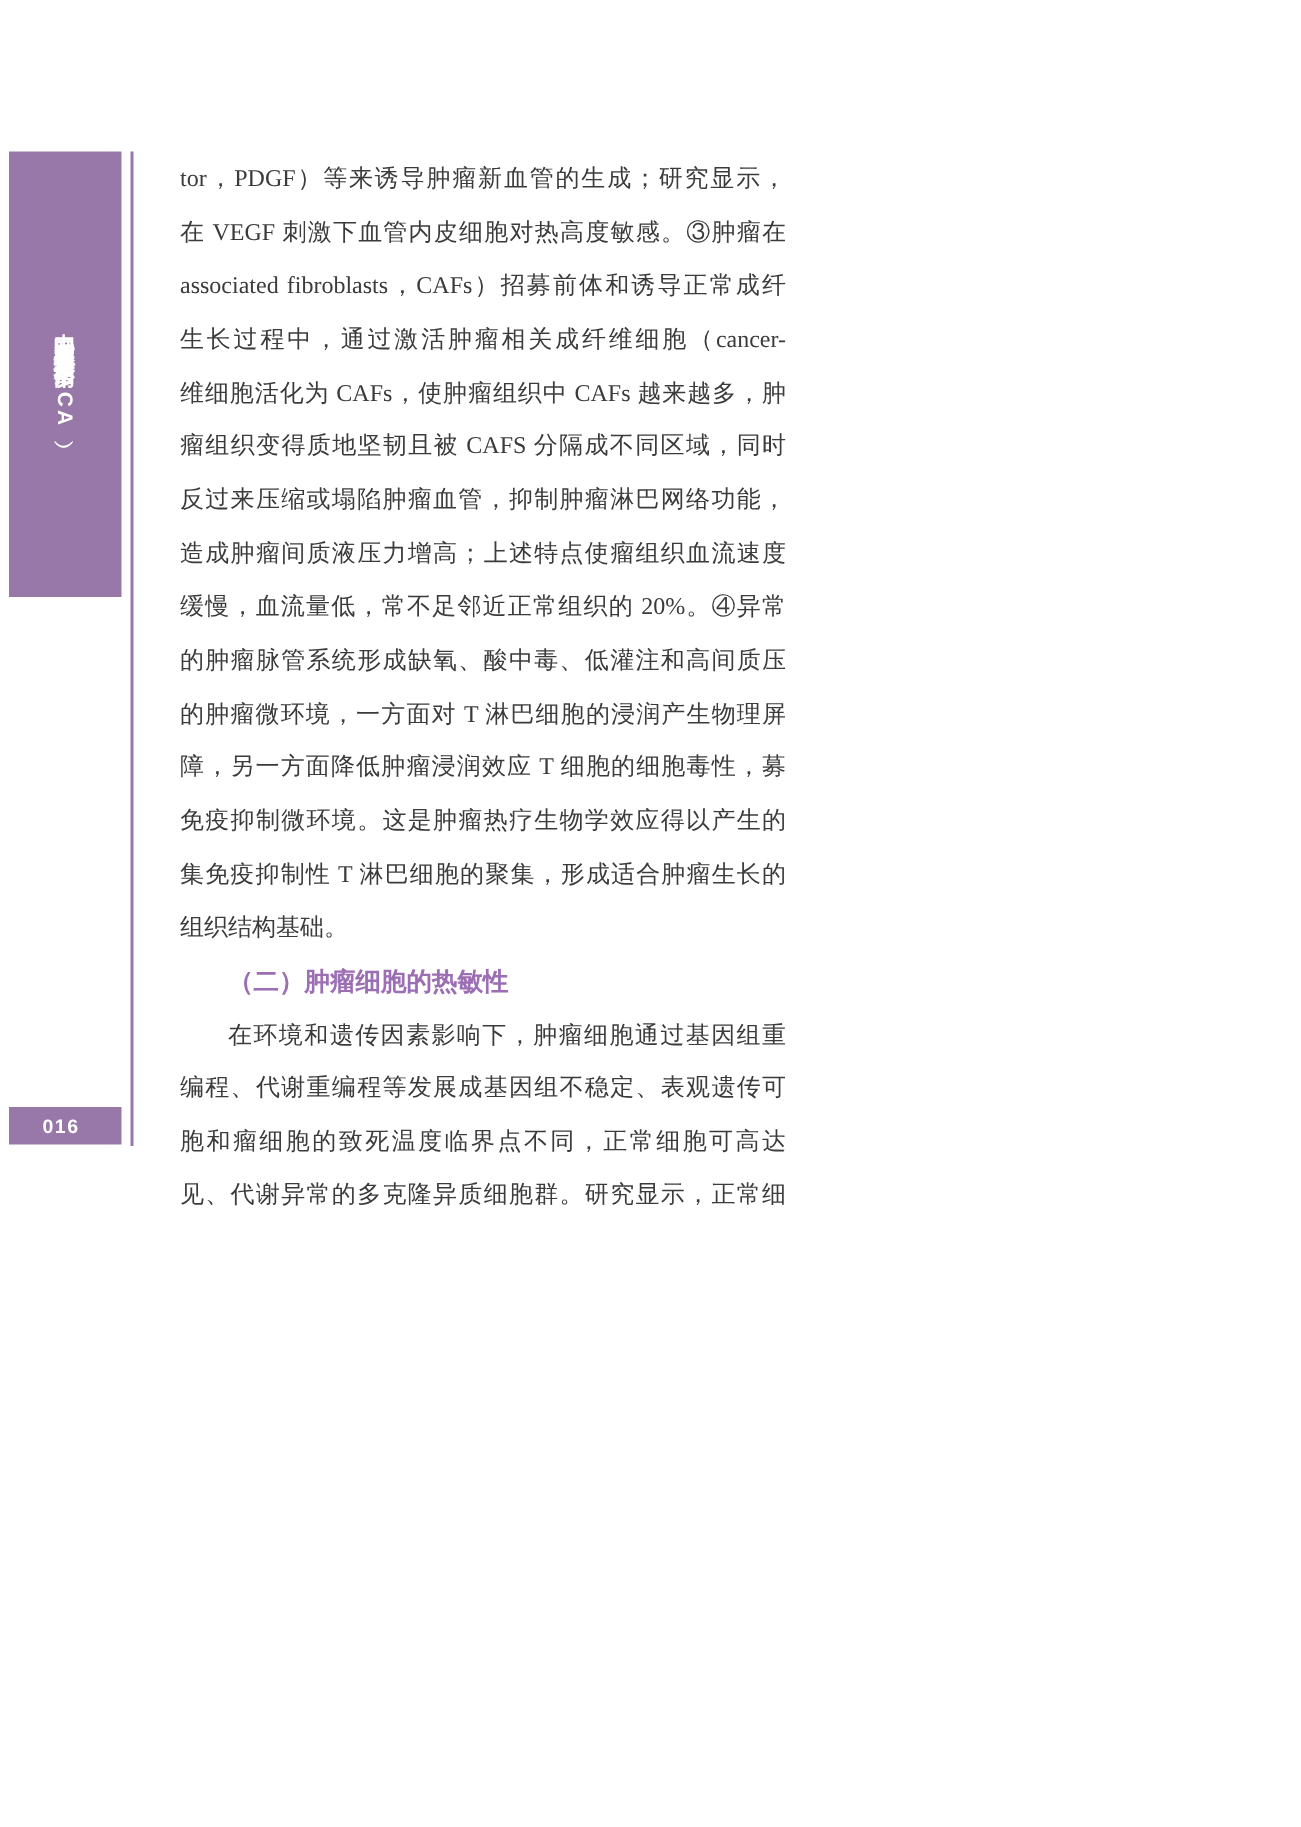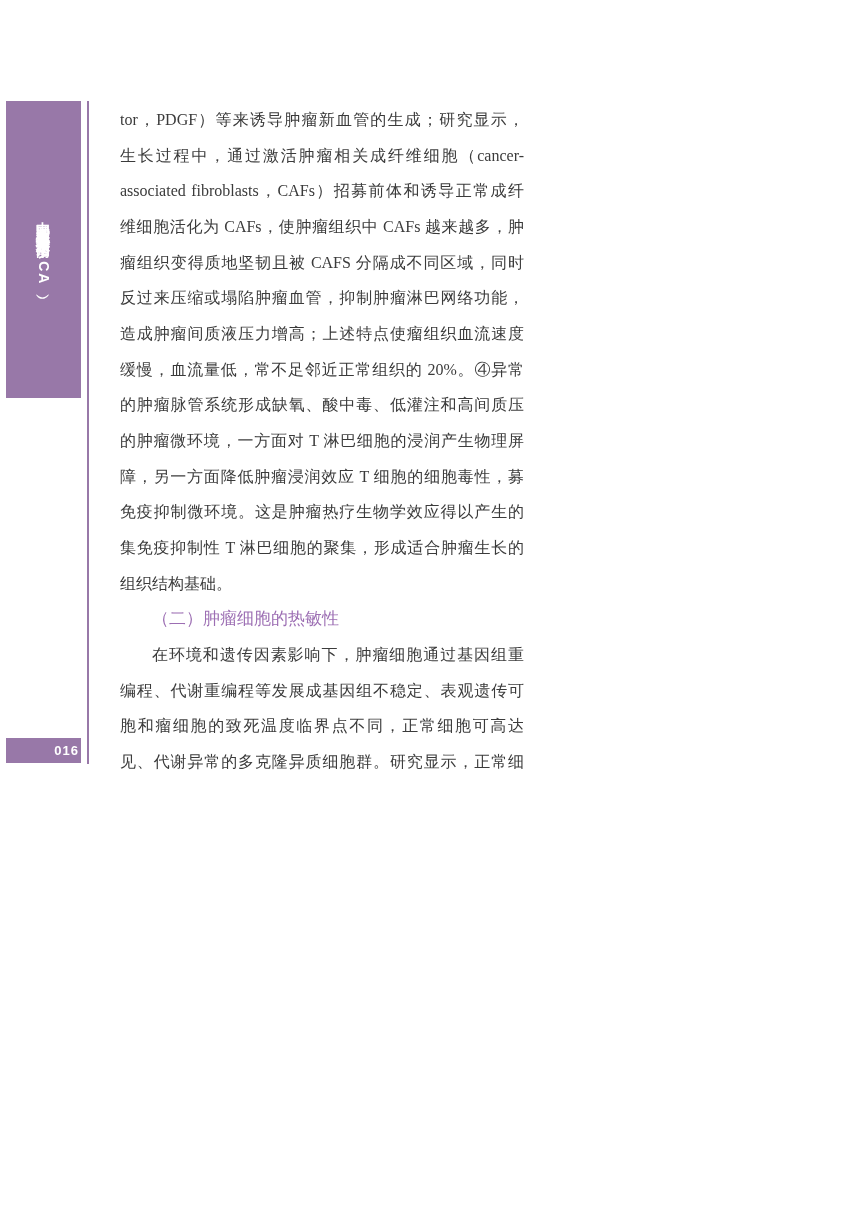--- a/index.html
+++ b/index.html
@@ -34,38 +34,38 @@
     position:absolute;left:81px;top:95px;width:2px;height:663px;
     background:var(--purple);
   }
   .page-number-badge{
     position:absolute;left:0;top:732px;width:75px;height:25px;
     background:var(--purple);
     color:#fff;
     font-family:"Liberation Sans","DejaVu Sans",sans-serif;
     font-weight:bold;font-size:13px;letter-spacing:1px;
     display:flex;align-items:center;justify-content:flex-end;
-    padding-right:0;
+    padding-right:26px;
   }
   
   .content{
     position:absolute;left:110px;top:95px;width:412px;
     color:var(--body-color);
     font-size:16px;line-height:33.65px;
   }
   .text-line{
     text-align:justify;
     text-align-last:justify;
     min-height:33.65px;
   }
   .text-line.no-just{text-align-last:left;}
   .text-line.indent{text-indent:2em;}
   .section-heading{
     font-family:"Liberation Sans","DejaVu Sans",sans-serif;
-    font-weight:normal;
+    font-weight:bold;
     color:var(--heading-purple);
     font-size:17px;line-height:33.65px;
     text-indent:2em;
   }
 </style>
 </head>
 <body>
 
 <div class="spine-block">
   <div class="spine-title">中国肿瘤整合诊治技术指南（CACA）</div>
@@ -73,22 +73,23 @@
 
 <div class="spine-rule"></div>
 
 <div class="page-number-badge">
   <span>016</span>
 </div>
 
 <main class="content">
   <div>
       <div class="text-line">tor，PDGF）等来诱导肿瘤新血管的生成；研究显示，</div>
+      <div class="text-line">在 VEGF 刺激下血管内皮细胞对热高度敏感。③肿瘤在</div>
+      <div class="text-line">associated fibroblasts，CAFs）招募前体和诱导正常成纤</div>
       <div class="text-line">生长过程中，通过激活肿瘤相关成纤维细胞（cancer-</div>
-      <div class="text-line">associated fibroblasts，CAFs）招募前体和诱导正常成纤</div>
       <div class="text-line">维细胞活化为 CAFs，使肿瘤组织中 CAFs 越来越多，肿</div>
       <div class="text-line">瘤组织变得质地坚韧且被 CAFS 分隔成不同区域，同时</div>
       <div class="text-line">反过来压缩或塌陷肿瘤血管，抑制肿瘤淋巴网络功能，</div>
       <div class="text-line">造成肿瘤间质液压力增高；上述特点使瘤组织血流速度</div>
       <div class="text-line">缓慢，血流量低，常不足邻近正常组织的 20%。④异常</div>
       <div class="text-line">的肿瘤脉管系统形成缺氧、酸中毒、低灌注和高间质压</div>
       <div class="text-line">的肿瘤微环境，一方面对 T 淋巴细胞的浸润产生物理屏</div>
       <div class="text-line">障，另一方面降低肿瘤浸润效应 T 细胞的细胞毒性，募</div>
       <div class="text-line">免疫抑制微环境。这是肿瘤热疗生物学效应得以产生的</div>
       <div class="text-line">集免疫抑制性 T 淋巴细胞的聚集，形成适合肿瘤生长的</div>

